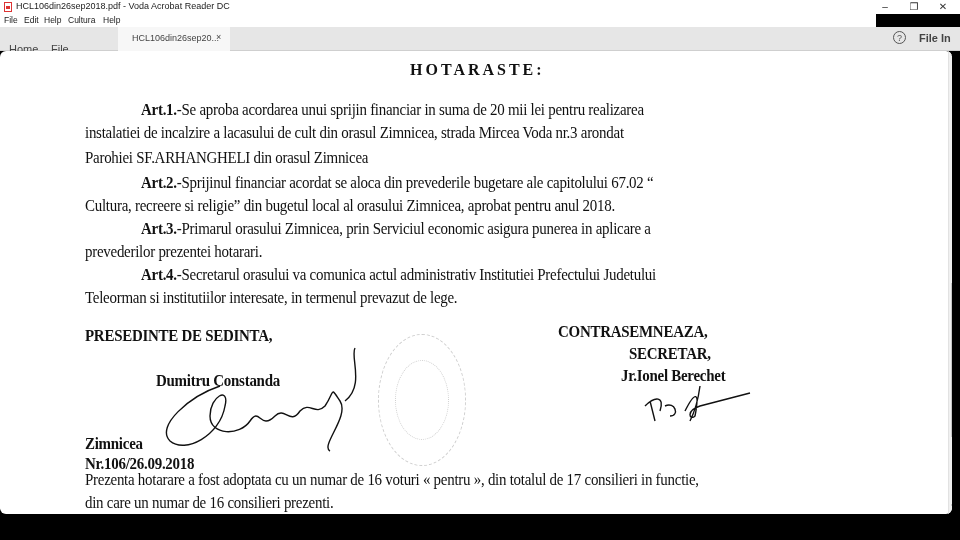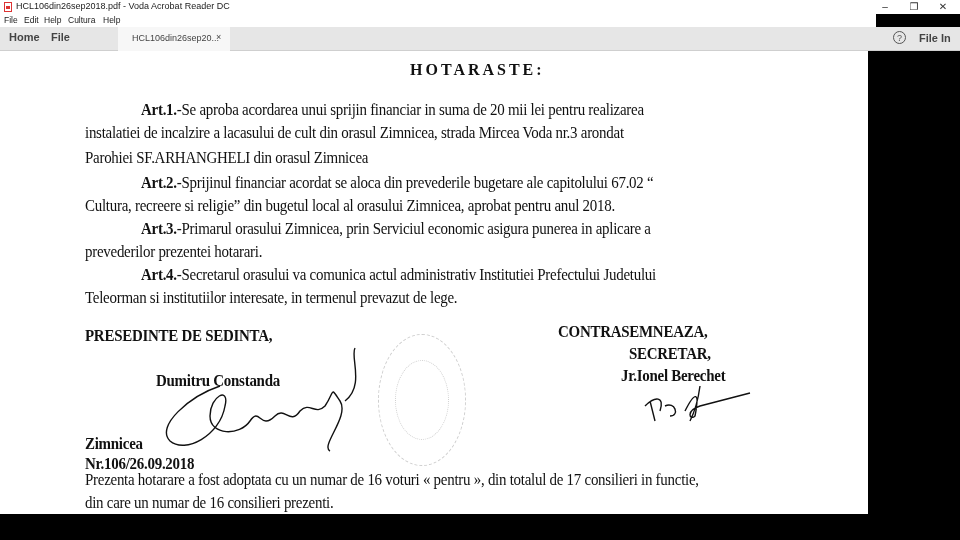--- a/index.html
+++ b/index.html
@@ -5,27 +5,27 @@
   html,body{margin:0;padding:0;}
   body{width:960px;height:540px;overflow:hidden;background:#000;position:relative;font-family:"Liberation Sans",sans-serif;}
   .titlebar{position:absolute;left:0;top:0;width:960px;height:14px;background:#fff;font-size:9px;color:#222;}
   .titlebar .pdf-icon{position:absolute;left:4px;top:2px;width:8px;height:10px;background:#fff;border:1px solid #d33;box-sizing:border-box;}
   .titlebar .pdf-icon:after{content:"";position:absolute;left:1px;top:3px;width:4px;height:3px;background:#d33;}
   .titlebar .title{position:absolute;left:16px;top:1px;}
   .winctl{position:absolute;top:0;height:14px;width:30px;text-align:center;font-size:10px;color:#333;line-height:14px;}
   .menubar{position:absolute;left:0;top:14px;width:876px;height:13px;background:#fff;font-size:8.5px;color:#222;}
   .menubar span{position:absolute;top:1px;}
   .tabbar{position:absolute;left:0;top:27px;width:960px;height:24px;background:#e6e6e6;border-bottom:1px solid #cfcfcf;box-sizing:border-box;}
-  .tabbar .nav{position:absolute;top:4px;font-size:11px;font-weight:bold;color:#444;}
+  .tabbar .nav{position:absolute;top:16px;font-size:11px;font-weight:normal;color:#444;}
   .tabbar .doc-tab{position:absolute;left:94px;top:0;width:112px;height:24px;background:#f7f7f7;font-size:9px;color:#444;margin-left:24px;}
   .tabbar .doc-tab .lbl{position:absolute;left:14px;top:6px;}
   .tabbar .doc-tab .x{position:absolute;left:98px;top:5px;font-size:9px;}
   .help{position:absolute;left:893px;top:4px;width:13px;height:13px;border:1px solid #555;border-radius:50%;font-size:9px;text-align:center;line-height:13px;color:#555;box-sizing:border-box;}
   .signin{position:absolute;left:919px;top:5px;font-size:11px;font-weight:bold;color:#444;}
-  .viewer{position:absolute;left:0;top:51px;width:868px;height:463px;background:#fff;overflow:hidden;}
+  .viewer{position:absolute;left:0;top:51px;width:952px;height:463px;background:#fff;overflow:hidden;border-radius:6px;}
   .page{position:absolute;left:0;top:0;width:948px;height:463px;font-family:"Liberation Serif",serif;color:#111;}
   .line{position:absolute;white-space:nowrap;font-size:17px;letter-spacing:-0.3px;transform:scaleX(0.88);transform-origin:left top;}
   .b{font-weight:bold;}
   .heading{position:absolute;left:410px;top:10px;font-size:16px;font-weight:bold;letter-spacing:3px;}
   .scroll{position:absolute;left:948px;top:0;width:12px;height:463px;background:#f0f0f0;border-left:1px solid #e2e2e2;box-sizing:border-box;}
   .scroll .thumb{position:absolute;left:2px;top:232px;width:8px;height:154px;background:#c6c6c6;}
   .scroll .up,.scroll .down{position:absolute;left:2px;font-size:7px;color:#666;}
   .stamp{position:absolute;left:378px;top:283px;width:86px;height:130px;border:1px dashed #bbb;border-radius:50%;opacity:0.7;}
   .stamp:after{content:"";position:absolute;left:16px;top:25px;width:52px;height:78px;border:1px dotted #bbb;border-radius:50%;}
   svg.sig{position:absolute;}

